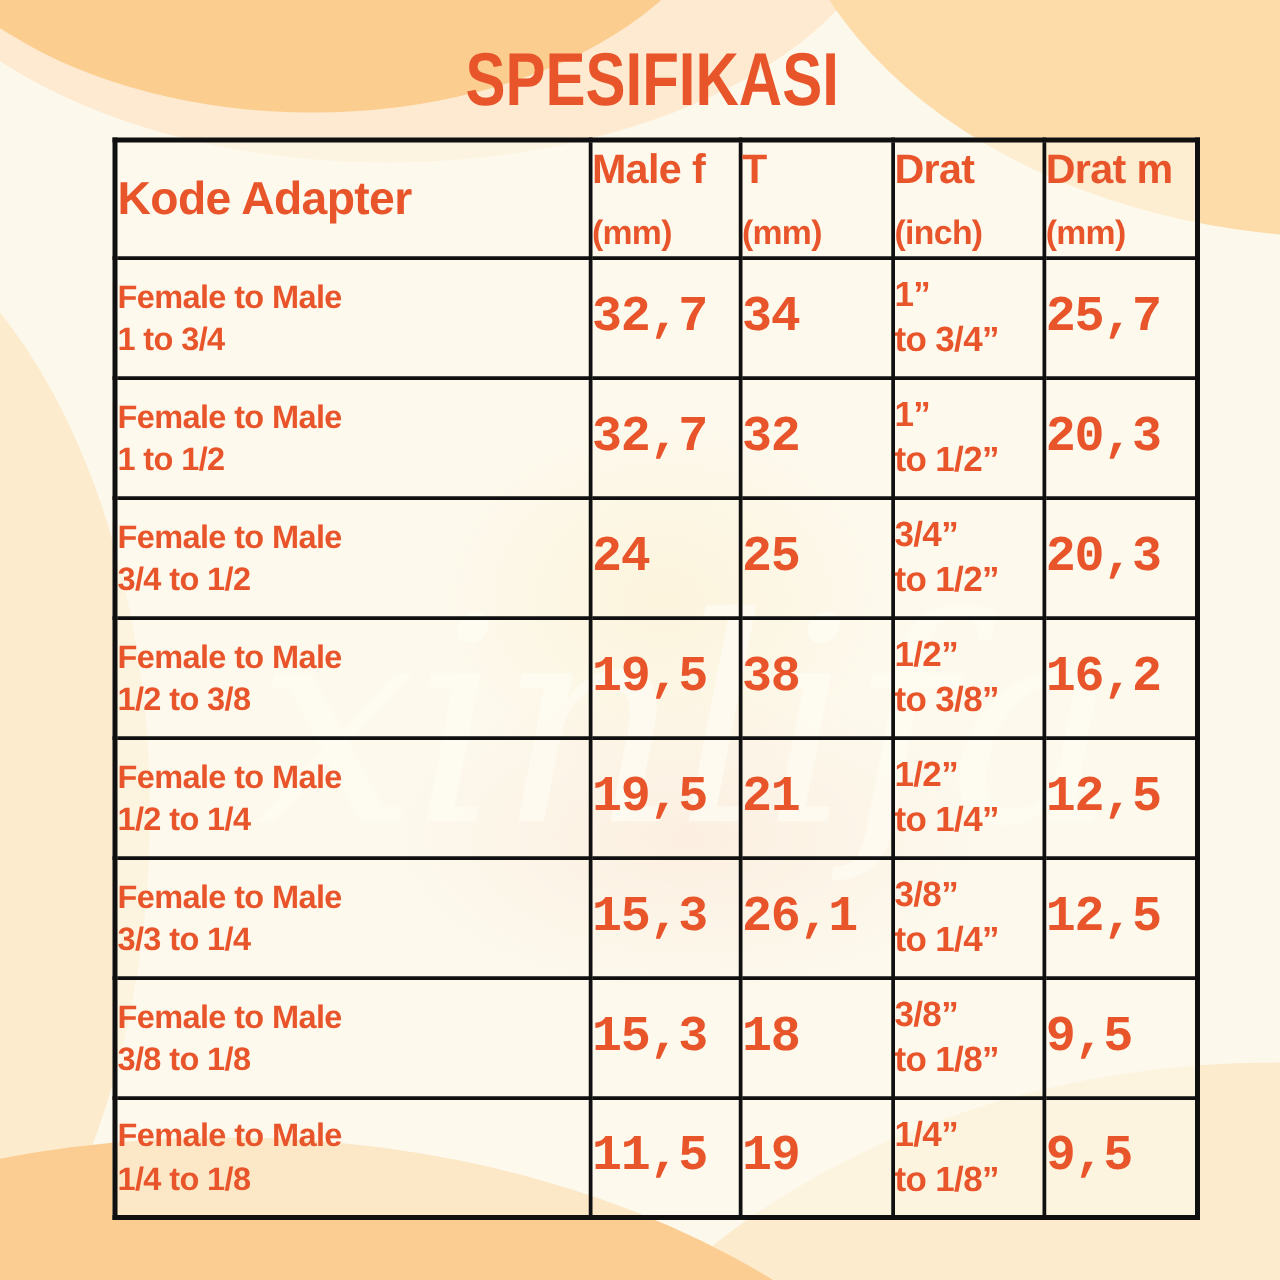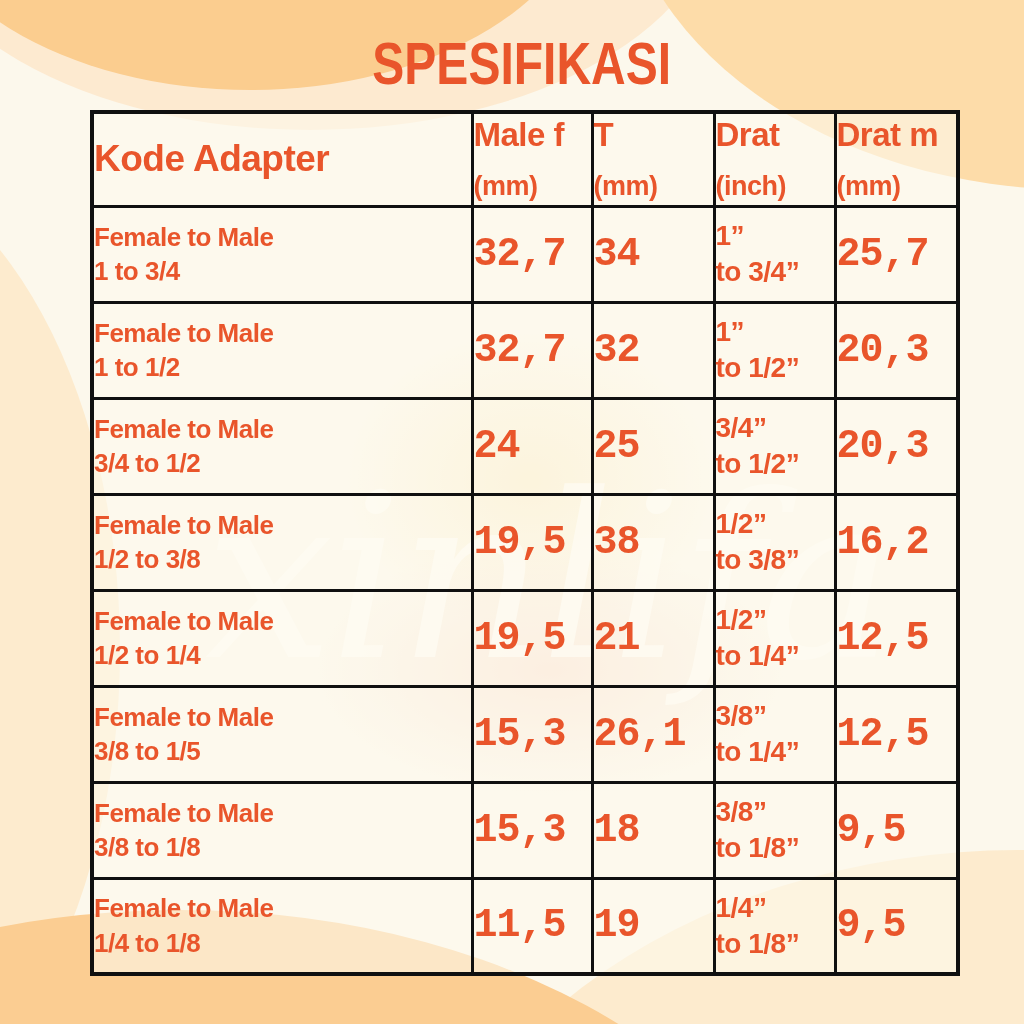--- a/index.html
+++ b/index.html
@@ -237,21 +237,21 @@
         <td>
           <span class="inch-l1">1/2”</span>
           <span class="inch-l2">to 1/4”</span>
         </td>
         <td><span class="num">12,5</span></td>
       </tr>
 
       <tr class="row">
         <td>
           <span class="name-l1">Female to Male</span>
-          <span class="name-l2">3/8 to 1/5</span>
+          <span class="name-l2">3/3 to 1/4</span>
         </td>
         <td><span class="num">15,3</span></td>
         <td><span class="num">26,1</span></td>
         <td>
           <span class="inch-l1">3/8”</span>
           <span class="inch-l2">to 1/4”</span>
         </td>
         <td><span class="num">12,5</span></td>
       </tr>
 

